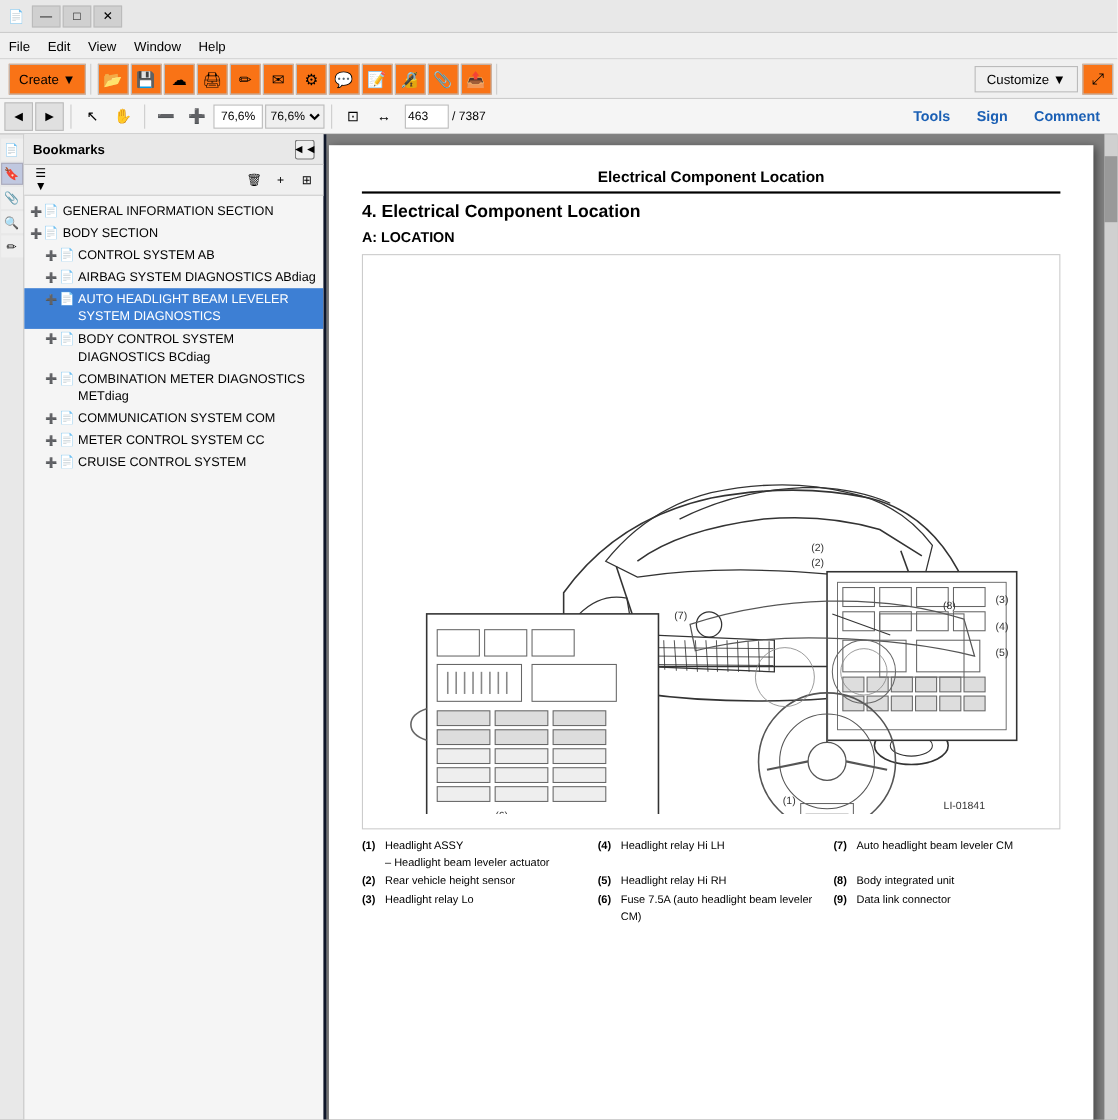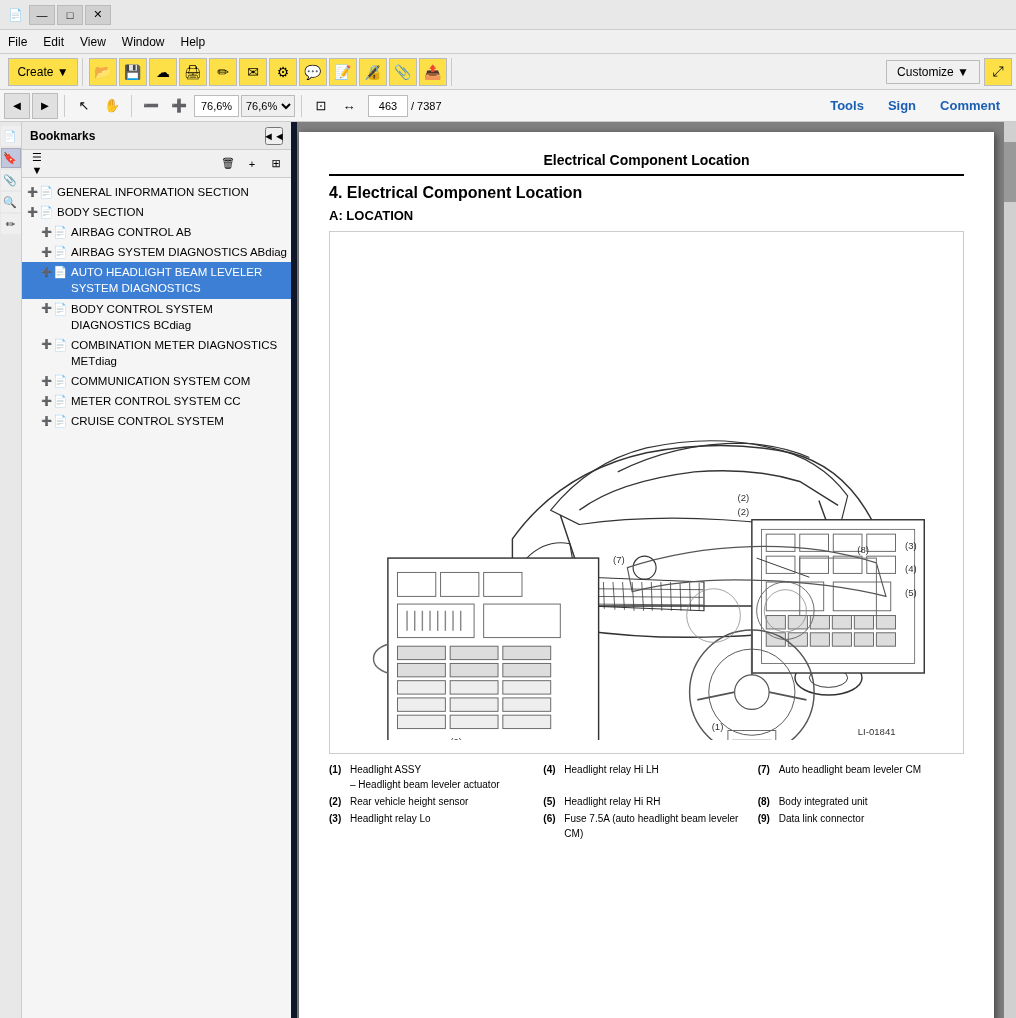--- a/index.html
+++ b/index.html
@@ -34,25 +34,25 @@
     .toolbar {
       background: #f0f0f0;
       height: 36px;
       display: flex;
       align-items: center;
       padding: 0 4px;
       border-bottom: 1px solid #ccc;
       gap: 2px;
     }
     .toolbar-btn {
-      width: 28px; height: 28px; background: #fde047; border: 1px solid #bbb;
+      width: 28px; height: 28px; background: #f97316; border: 1px solid #bbb;
       display: flex; align-items: center; justify-content: center; cursor: pointer; font-size: 14px;
     }
     .toolbar-group { display: flex; align-items: center; gap: 2px; padding: 0 4px; border-right: 1px solid #ccc; }
-    .page-input { width: 40px; height: 22px; border: 1px solid #bbb; text-align: center; font-size: 11px; padding: 0 2px; }
+    .page-input { width: 40px; height: 22px; border: 1px solid #bbb; font-size: 11px; padding: 0 2px; }
     .zoom-input { width: 45px; height: 22px; border: 1px solid #bbb; text-align: center; font-size: 11px; }
     .customize-btn { margin-left: auto; padding: 4px 10px; background: #f0f0f0; border: 1px solid #bbb; cursor: pointer; font-size: 12px; }
 
     
     .toolbar2 {
       background: #f5f5f5;
       height: 32px;
       display: flex;
       align-items: center;
       padding: 0 4px;
@@ -74,21 +74,21 @@
     .main-area {
       display: flex;
       height: calc(1018px - 30px - 24px - 36px - 32px);
       background: #808080;
     }
 
     
     .left-panel {
       width: 275px;
       background: #f5f5f5;
-      border-right: 6px solid #0f172a;
+      border-right: 3px solid #0f172a;
       display: flex;
       flex-direction: column;
       flex-shrink: 0;
     }
     .panel-header {
       background: #e8e8e8;
       height: 28px;
       display: flex;
       align-items: center;
       padding: 0 8px;
@@ -336,21 +336,21 @@
 
       <div class="bookmark-item">
         <span class="bookmark-expand">➕</span>
         <span class="bookmark-icon page-icon">📄</span>
         <span class="bookmark-text">BODY SECTION</span>
       </div>
 
       <div class="bookmark-item indent-1">
         <span class="bookmark-expand">➕</span>
         <span class="bookmark-icon page-icon">📄</span>
-        <span class="bookmark-text">AIRBAG CONTROL AB</span>
+        <span class="bookmark-text">CONTROL SYSTEM AB</span>
       </div>
 
       <div class="bookmark-item indent-1">
         <span class="bookmark-expand">➕</span>
         <span class="bookmark-icon page-icon">📄</span>
         <span class="bookmark-text">AIRBAG SYSTEM DIAGNOSTICS ABdiag</span>
       </div>
 
       <div class="bookmark-item indent-1 selected">
         <span class="bookmark-expand">➕</span>

